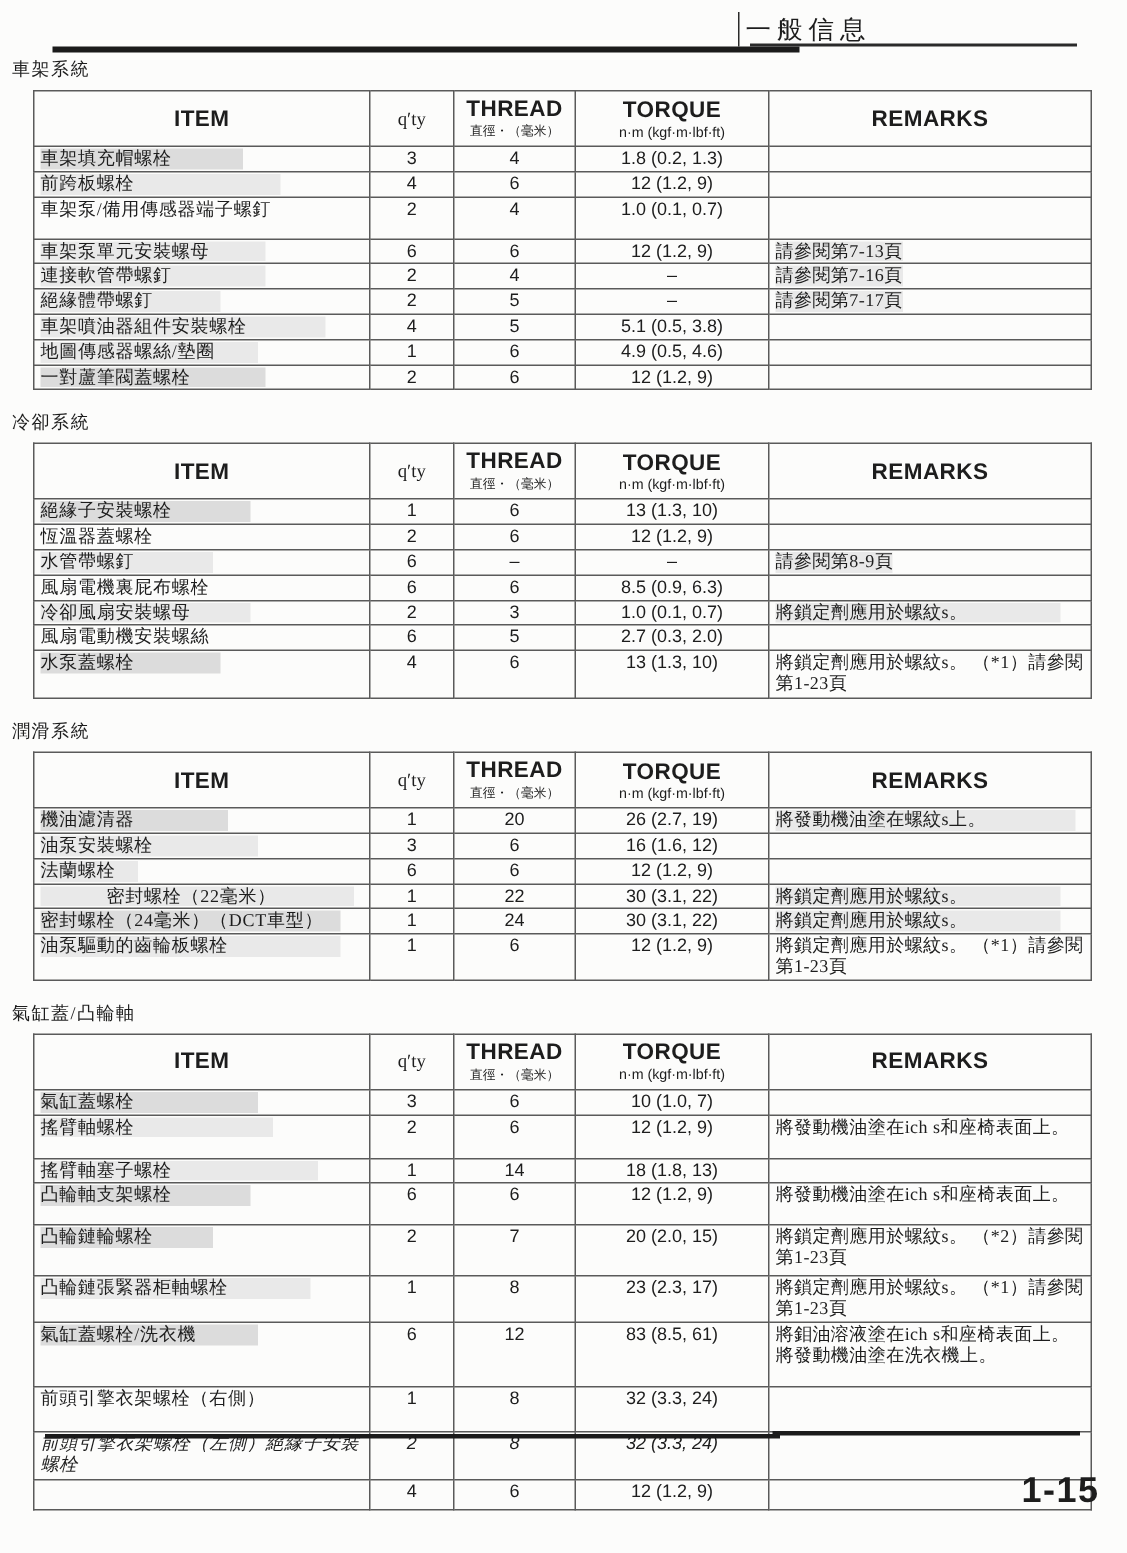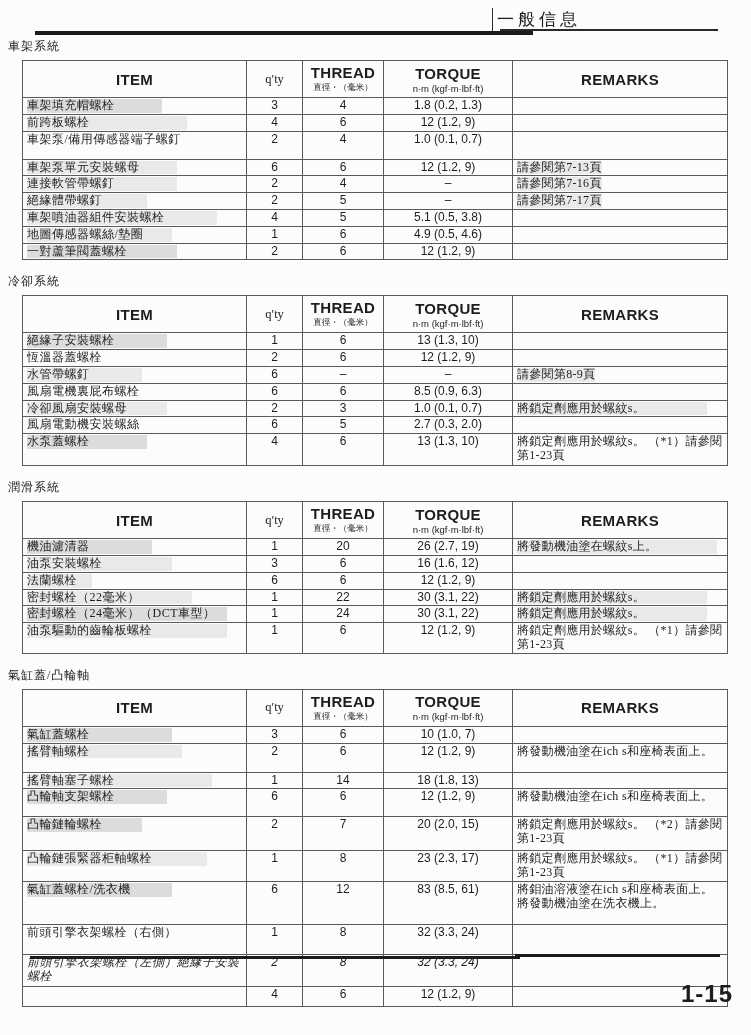--- a/index.html
+++ b/index.html
@@ -286,21 +286,21 @@
             <td class="c-remarks"></td>
           </tr>
           <tr style="height: 15px;">
             <td class="c-item"><span class="hl2" style="min-width: 65px;">法蘭螺栓</span></td>
             <td class="c-qty">6</td>
             <td class="c-thread">6</td>
             <td class="c-torque">12 (1.2, 9)</td>
             <td class="c-remarks"></td>
           </tr>
           <tr style="height: 14px;">
-            <td class="c-item"><span class="hl2" style="min-width: 165px;">密封螺栓（22毫米）</span></td>
+            <td class="c-item"><span class="hl2" style="min-width: 165px; padding-left: 44px;">密封螺栓（22毫米）</span></td>
             <td class="c-qty">1</td>
             <td class="c-thread">22</td>
             <td class="c-torque">30 (3.1, 22)</td>
             <td class="c-remarks"><span class="hl2" style="min-width: 190px;">將鎖定劑應用於螺紋s。</span></td>
           </tr>
           <tr style="height: 14px;">
             <td class="c-item"><span class="hl" style="min-width: 200px;">密封螺栓（24毫米）（DCT車型）</span></td>
             <td class="c-qty">1</td>
             <td class="c-thread">24</td>
             <td class="c-torque">30 (3.1, 22)</td>

